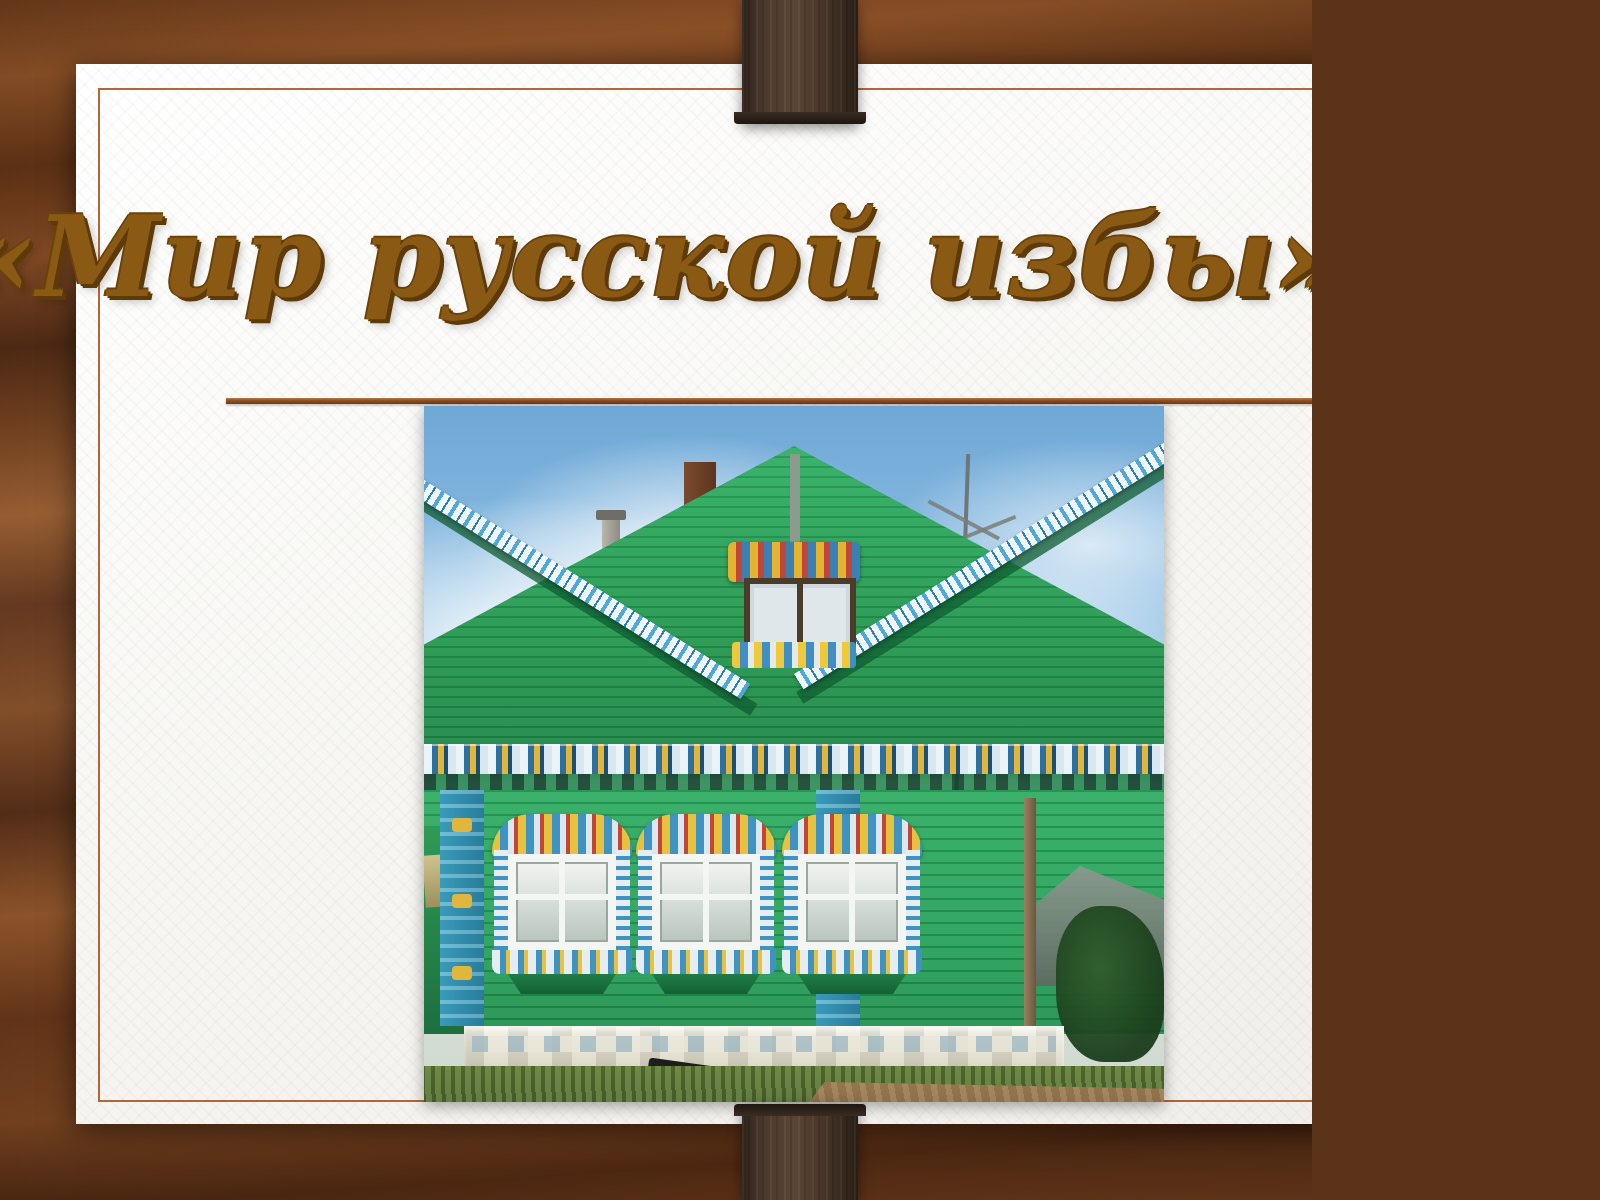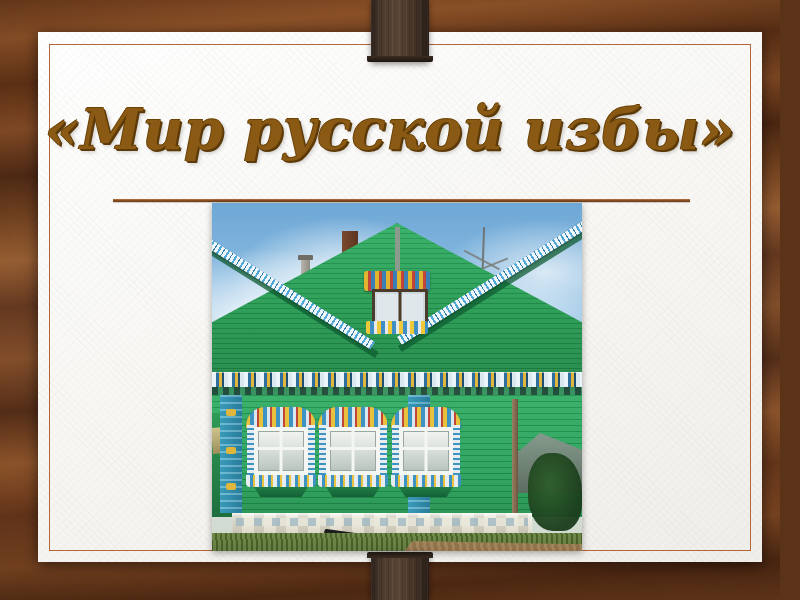--- a/index.html
+++ b/index.html
@@ -4,21 +4,21 @@
 <style>
   html,body{margin:0;padding:0;}
   body{
     width:800px;height:600px;overflow:hidden;
     font-family:"Liberation Serif", serif;
     background:#5a3318;
   }
 
   
   .slide{
-    position:relative;width:780px;height:600px;overflow:hidden;
+    position:relative;width:656px;height:600px;overflow:hidden;
   }
 
   
   .wood{
     position:absolute;inset:0;
     background-color:#7b4522;
     background-image:
       
       linear-gradient(176deg,
         #6e3c1c 0%, #8a5027 6%, #5c3015 13%, #7d4722 20%,

